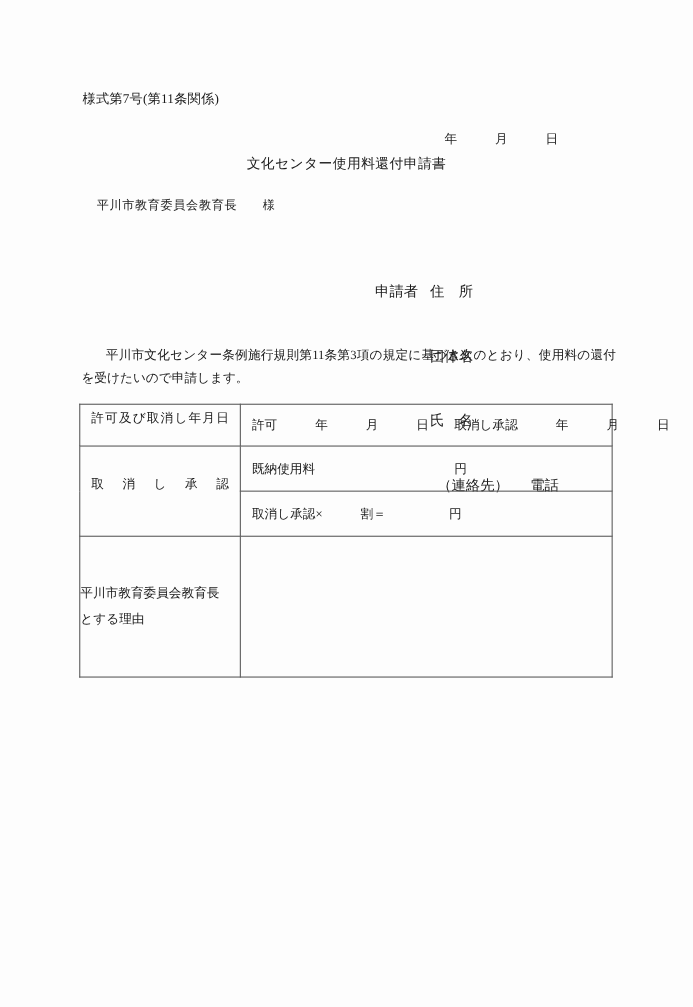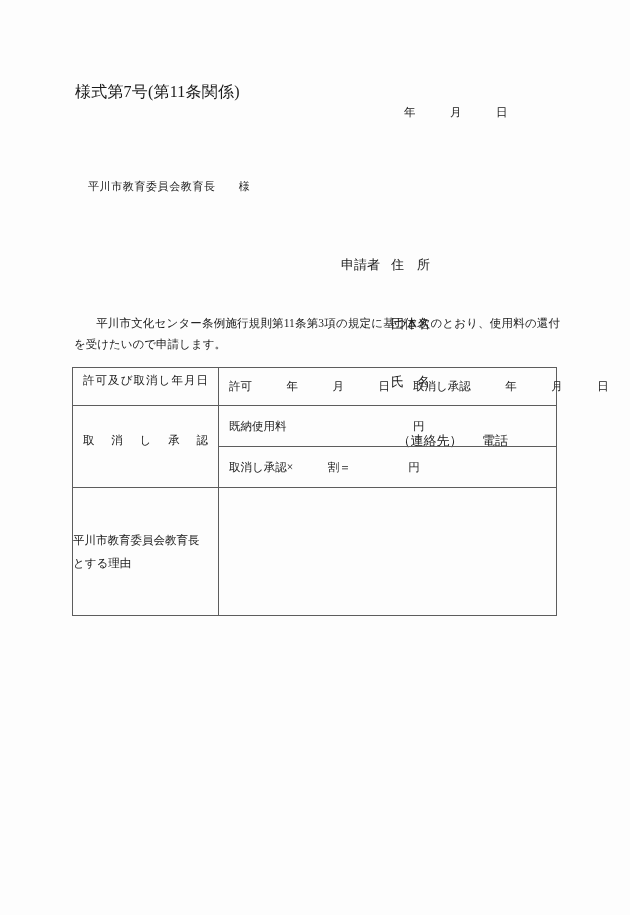--- a/index.html
+++ b/index.html
@@ -19,30 +19,30 @@
   .page {
     position: absolute;
     inset: 0;
   }
 
   
   .form-number {
     position: absolute;
     left: 75px;
     top: 82px;
-    font-size: 16px;
+    font-size: 12px;
     letter-spacing: 0.2px;
     white-space: pre;
   }
 
   
   .date-line {
     position: absolute;
     left: 404px;
-    top: 105px;
+    top: 119px;
     font-size: 11.5px;
     white-space: pre;
   }
 
   
   .doc-title {
     position: absolute;
     left: 0;
     top: 141px;
     width: 630px;
@@ -162,20 +162,21 @@
 </style>
 </head>
 <body>
 
 <div class="page">
 
   <div class="form-number">様式第7号(第11条関係)</div>
 
   <div class="date-line">年　　　月　　　日</div>
 
+  <div class="doc-title">文化センター使用料還付申請書</div>
 
   <div class="addressee">平川市教育委員会教育長　　様</div>
 
   <div class="applicant">
     <div class="applicant-row"><span class="applicant-label">申請者</span><span>住　所</span></div>
     <div class="applicant-row"><span class="applicant-indent"></span><span>団体名</span></div>
     <div class="applicant-row"><span class="applicant-indent"></span><span>氏　名</span></div>
     <div class="applicant-row"><span class="applicant-indent"></span>&nbsp;&nbsp;<span>（連絡先）</span>&nbsp;&nbsp;&nbsp;&nbsp;&nbsp;&nbsp;<span>電話</span></div>
   </div>
 

